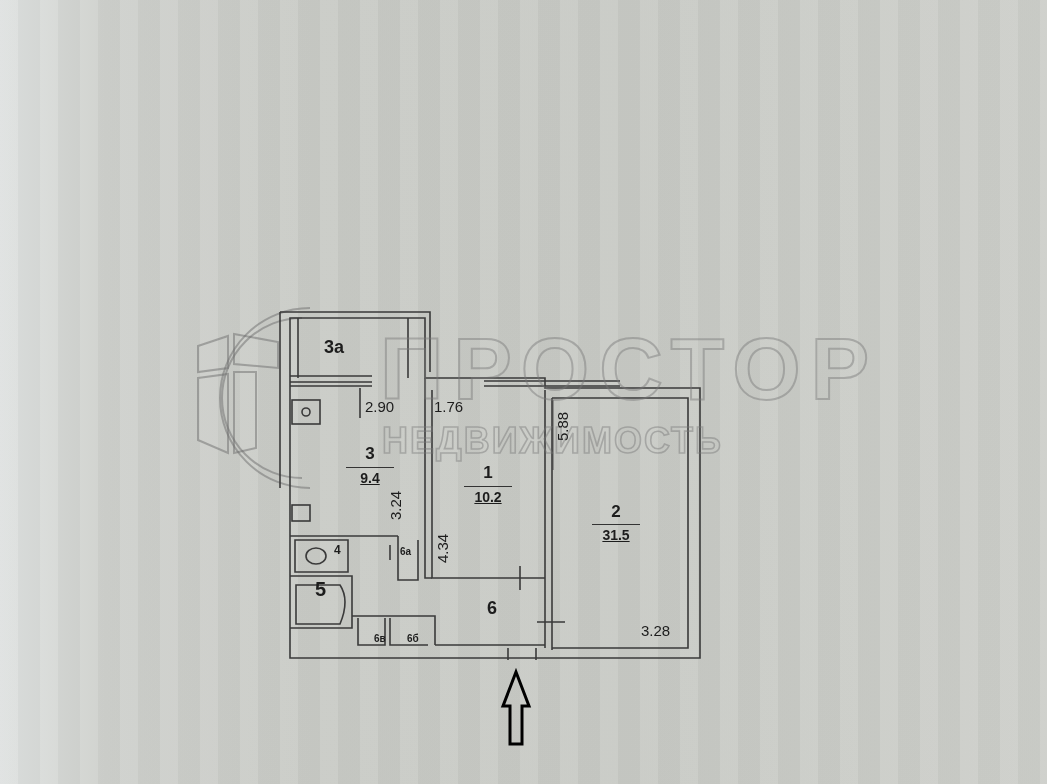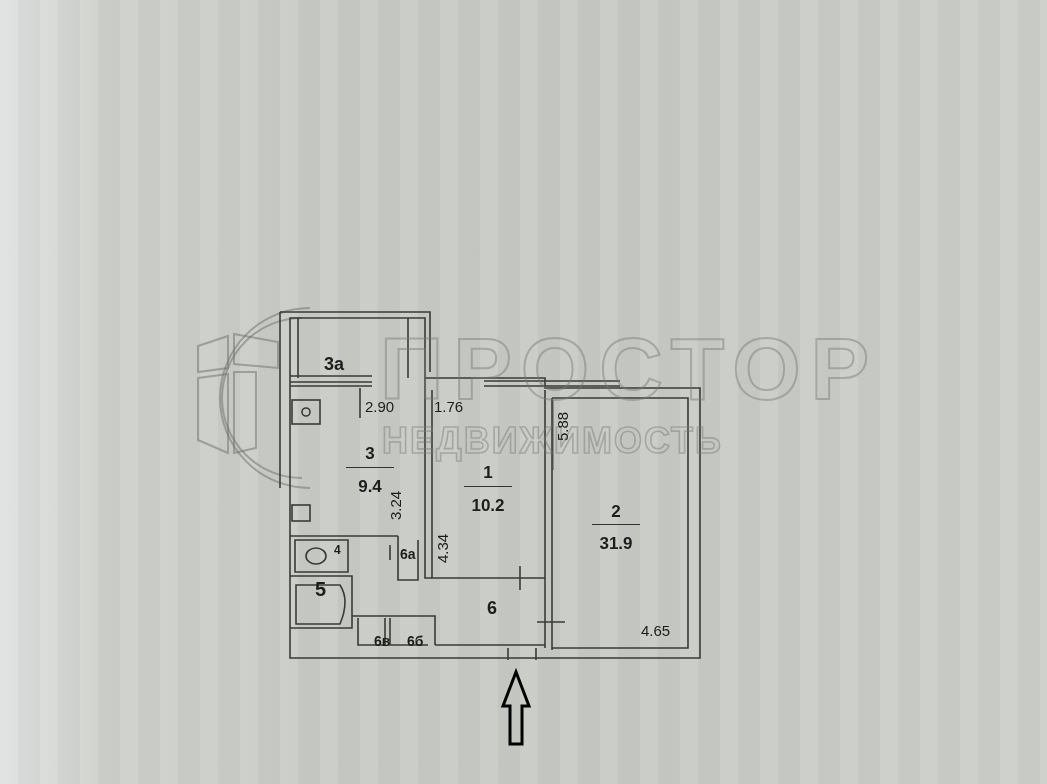--- a/index.html
+++ b/index.html
@@ -9,24 +9,24 @@
     font-family: "Liberation Sans", sans-serif;
   }
   .paper-streaks {
     position: absolute; inset: 0;
     background: repeating-linear-gradient(90deg, rgba(255,255,255,0.05) 0 18px, rgba(0,0,0,0.025) 18px 40px);
     pointer-events: none;
   }
   #plan { position: absolute; left: 0; top: 0; width: 1047px; height: 784px; }
   .lbl { position: absolute; color: #1d1d1d; font-family: "Liberation Sans", sans-serif; white-space: nowrap; }
   .room-num { font-size: 17px; font-weight: bold; text-align: center; }
-  .room-area { font-size: 17px; font-weight: bold; text-align: center; border-top: 1.5px solid #333; padding-top: 9px; }
+  .room-area { font-size: 14px; font-weight: bold; text-align: center; border-top: 1.5px solid #333; padding-top: 2px; text-decoration: underline; }
   .dim { font-size: 15px; }
   .vert { transform: rotate(-90deg); transform-origin: center; }
-  .small { font-size: 14px; font-weight: bold; }
+  .small { font-size: 10px; font-weight: bold; }
   .wm-title {
     position: absolute; left: 380px; top: 318px; font-size: 88px; letter-spacing: 10px;
     color: transparent; -webkit-text-stroke: 2px rgba(120,120,120,0.45); font-weight: bold;
   }
   .wm-sub {
     position: absolute; left: 382px; top: 420px; font-size: 36px; letter-spacing: 2px;
     color: transparent; -webkit-text-stroke: 1.6px rgba(120,120,120,0.45); font-weight: bold;
   }
 </style>
 </head>
@@ -85,36 +85,36 @@
 
     <path d="M553 400 L553 470" stroke-width="0.8"></path>
   </g>
 
   <path d="M516 672 L529 706 L522 706 L522 744 L510 744 L510 706 L503 706 Z" fill="none" stroke="#000" stroke-width="3"></path>
 </svg>
 
 <div class="wm-title">ПРОСТОР</div>
 <div class="wm-sub">НЕДВИЖИМОСТЬ</div>
 
-<div class="lbl room-num" style="left:324px;top:354px;font-size:18px">3а</div>
+<div class="lbl room-num" style="left:324px;top:337px;font-size:18px">3а</div>
 
 <div class="lbl room-num" style="left:352px;top:444px;width:36px">3</div>
 <div class="lbl room-area" style="left:346px;top:467px;width:48px">9.4</div>
 
 <div class="lbl room-num" style="left:470px;top:463px;width:36px">1</div>
 <div class="lbl room-area" style="left:464px;top:486px;width:48px">10.2</div>
 
 <div class="lbl room-num" style="left:598px;top:502px;width:36px">2</div>
-<div class="lbl room-area" style="left:592px;top:524px;width:48px">31.9</div>
+<div class="lbl room-area" style="left:592px;top:524px;width:48px">31.5</div>
 
 <div class="lbl small" style="left:334px;top:543px;font-size:12px">4</div>
 <div class="lbl room-num" style="left:315px;top:578px;font-size:20px">5</div>
 <div class="lbl room-num" style="left:487px;top:598px;font-size:18px">6</div>
 <div class="lbl small" style="left:400px;top:546px">6а</div>
 <div class="lbl small" style="left:407px;top:633px">6б</div>
 <div class="lbl small" style="left:374px;top:633px">6в</div>
 
 <div class="lbl dim" style="left:365px;top:398px">2.90</div>
 <div class="lbl dim" style="left:434px;top:398px">1.76</div>
 <div class="lbl dim vert" style="left:548px;top:418px">5.88</div>
 <div class="lbl dim vert" style="left:381px;top:497px">3.24</div>
 <div class="lbl dim vert" style="left:428px;top:540px">4.34</div>
-<div class="lbl dim" style="left:641px;top:622px">4.65</div>
+<div class="lbl dim" style="left:641px;top:622px">3.28</div>
 
 </body></html>

